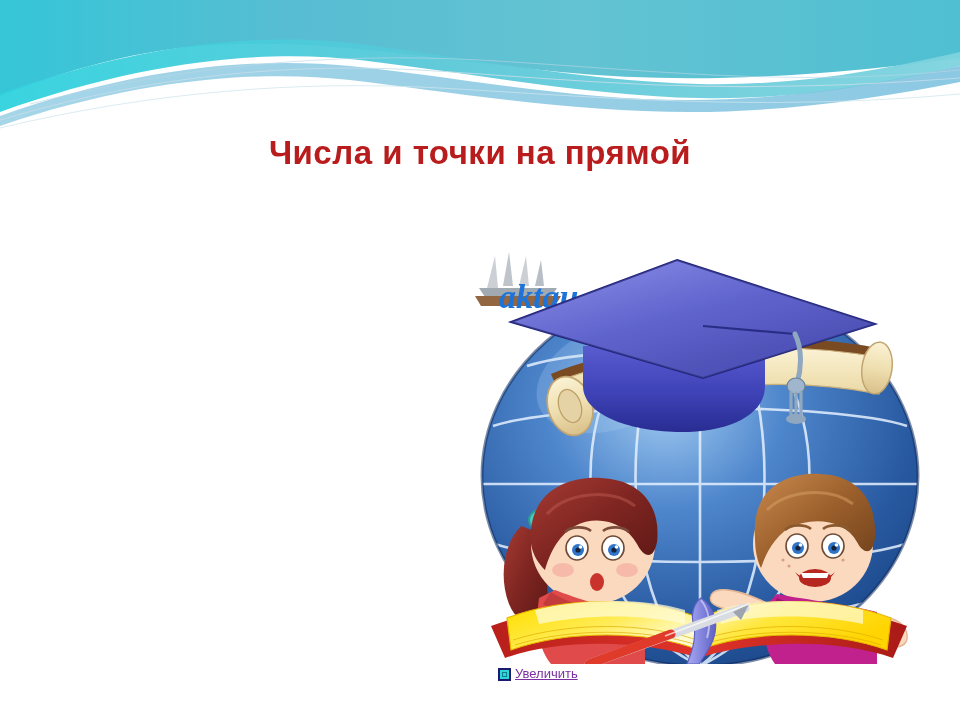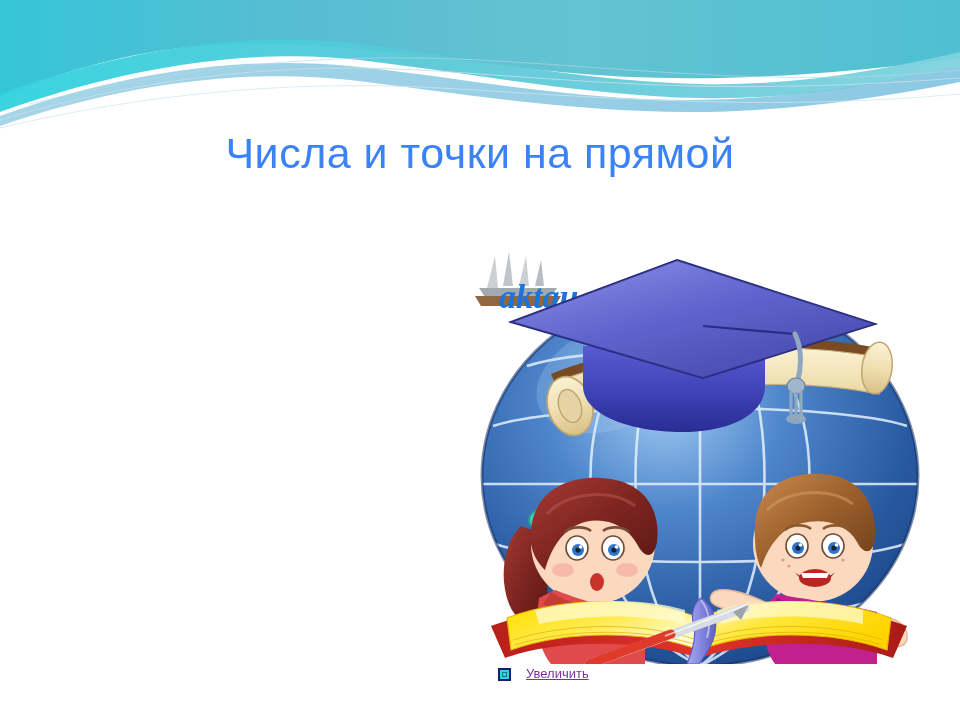--- a/index.html
+++ b/index.html
@@ -36,25 +36,25 @@
   .title-wrap {
     position: absolute;
     left: 0;
     top: 124px;
     width: 960px;
     text-align: center;
   }
   .title {
     display: inline-block;
     font-family: "Liberation Sans", sans-serif;
-    font-weight: normal;
-    font-size: 43px;
+    font-weight: bold;
+    font-size: 33px;
     line-height: 58px;
     letter-spacing: 0.5px;
-    color: #3b82f6;
+    color: #b91c1c;
     white-space: nowrap;
   }
 
   
   .picture {
     position: absolute;
     left: 465px;
     top: 226px;
     width: 470px;
     height: 438px;
@@ -63,21 +63,21 @@
   }
   .picture svg { display: block; }
 
   
   .enlarge {
     position: absolute;
     left: 466px;
     top: 666px;
     display: flex;
     align-items: center;
-    gap: 15px;
+    gap: 4px;
     font-family: "Liberation Sans", sans-serif;
     font-size: 13px;
     line-height: 16px;
     padding-left: 32px;
   }
   .enlarge-icon {
     width: 13px;
     height: 13px;
     flex: 0 0 13px;
     box-sizing: border-box;

